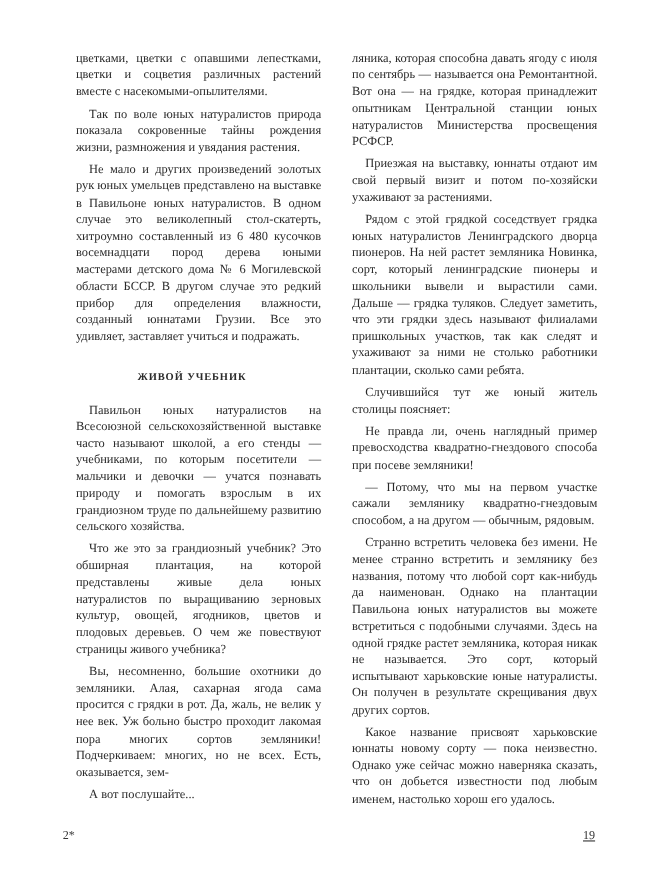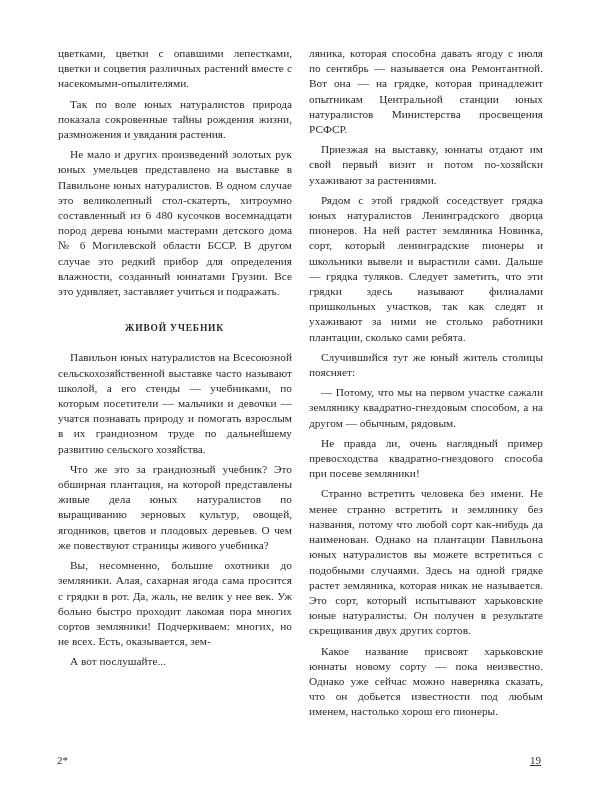--- a/index.html
+++ b/index.html
@@ -25,21 +25,21 @@
       top: 46px;
       width: 235px;
       font-size: 11.3px;
       line-height: 15.2px;
       text-align: justify;
       hyphens: manual;
     }
     .col-left { left: 57px; }
     .col-right { left: 308px; }
     .col p {
-      margin: 0 0 5px 1px;
+      margin: 0 0 5px 12px;
       text-indent: 12px;
     }
     .col p.cont { text-indent: 0; }
     .heading {
       text-align: center;
       font-family: Liberation Serif, serif;
       font-weight: bold;
       font-size: 9.5px;
       letter-spacing: 0.8px;
       margin: 22px 0 14px 0;
@@ -70,22 +70,22 @@
     <p>Что же это за грандиозный учебник? Это обширная плантация, на которой представлены живые дела юных натуралистов по выращиванию зерновых культур, овощей, ягодников, цветов и плодовых деревьев. О чем же повествуют страницы живого учебника?</p>
     <p>Вы, несомненно, большие охотники до земляники. Алая, сахарная ягода сама просится с грядки в рот. Да, жаль, не велик у нее век. Уж больно быстро проходит лакомая пора многих сортов земляники! Подчеркиваем: многих, но не всех. Есть, оказывается, зем-</p>
     <p>А вот послушайте...</p>
   </div>
 
   <div class="col col-right">
     <p class="cont">ляника, которая способна давать ягоду с июля по сентябрь — называется она Ремонтантной. Вот она — на грядке, которая принадлежит опытникам Центральной станции юных натуралистов Министерства просвещения РСФСР.</p>
     <p>Приезжая на выставку, юннаты отдают им свой первый визит и потом по-хозяйски ухаживают за растениями.</p>
     <p>Рядом с этой грядкой соседствует грядка юных натуралистов Ленинградского дворца пионеров. На ней растет земляника Новинка, сорт, который ленинградские пионеры и школьники вывели и вырастили сами. Дальше — грядка туляков. Следует заметить, что эти грядки здесь называют филиалами пришкольных участков, так как следят и ухаживают за ними не столько работники плантации, сколько сами ребята.</p>
     <p>Случившийся тут же юный житель столицы поясняет:</p>
+    <p>Не правда ли, очень наглядный пример превосходства квадратно-гнездового способа при посеве земляники!</p>
     <p>— Потому, что мы на первом участке сажали землянику квадратно-гнездовым способом, а на другом — обычным, рядовым.</p>
-    <p>Не правда ли, очень наглядный пример превосходства квадратно-гнездового способа при посеве земляники!</p>
     <p>Странно встретить человека без имени. Не менее странно встретить и землянику без названия, потому что любой сорт как-нибудь да наименован. Однако на плантации Павильона юных натуралистов вы можете встретиться с подобными случаями. Здесь на одной грядке растет земляника, которая никак не называется. Это сорт, который испытывают харьковские юные натуралисты. Он получен в результате скрещивания двух других сортов.</p>
-    <p>Какое название присвоят харьковские юннаты новому сорту — пока неизвестно. Однако уже сейчас можно наверняка сказать, что он добьется известности под любым именем, настолько хорош его пионеры.</p>
+    <p>Какое название присвоят харьковские юннаты новому сорту — пока неизвестно. Однако уже сейчас можно наверняка сказать, что он добьется известности под любым именем, настолько хорош его удалось.</p>
   </div>
 
   <div class="folio folio-left">2*</div>
   <div class="folio folio-right">19</div>
 
 </div>
 
 </body></html>

